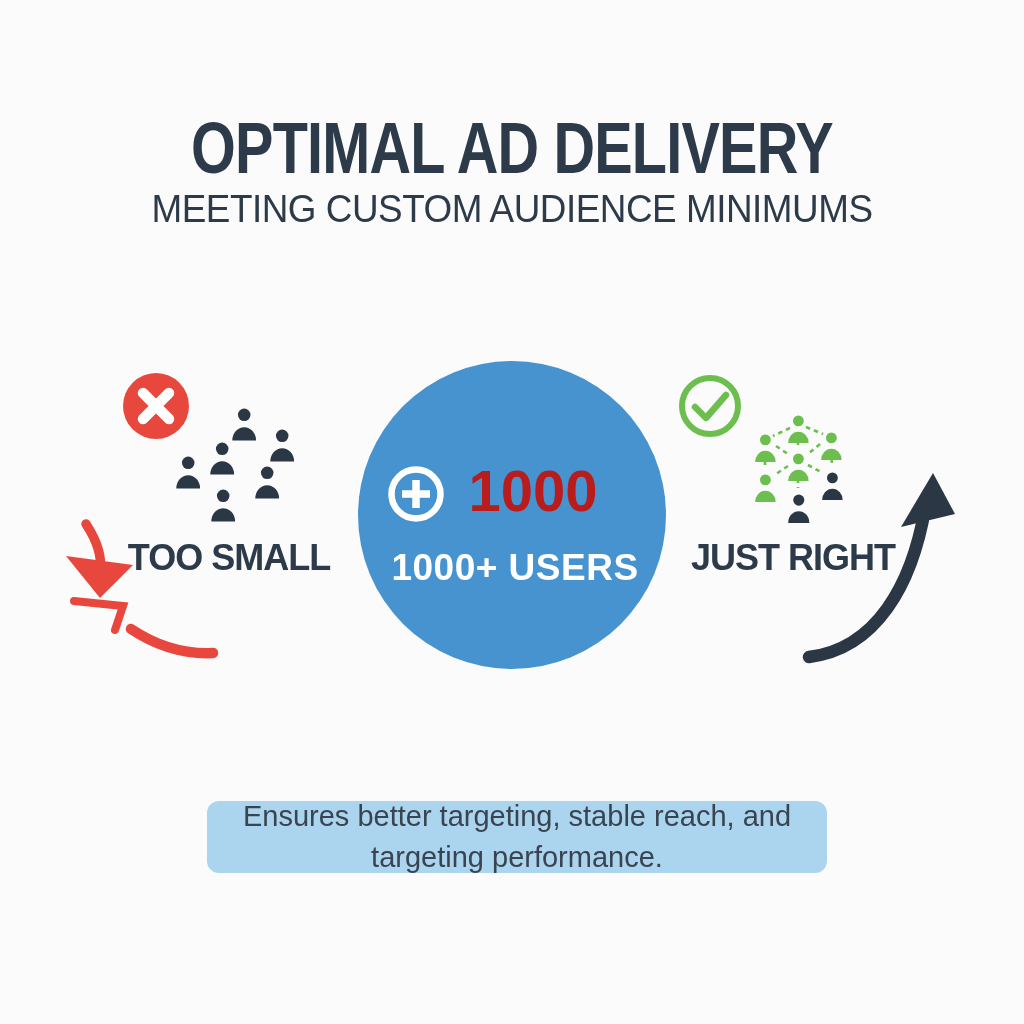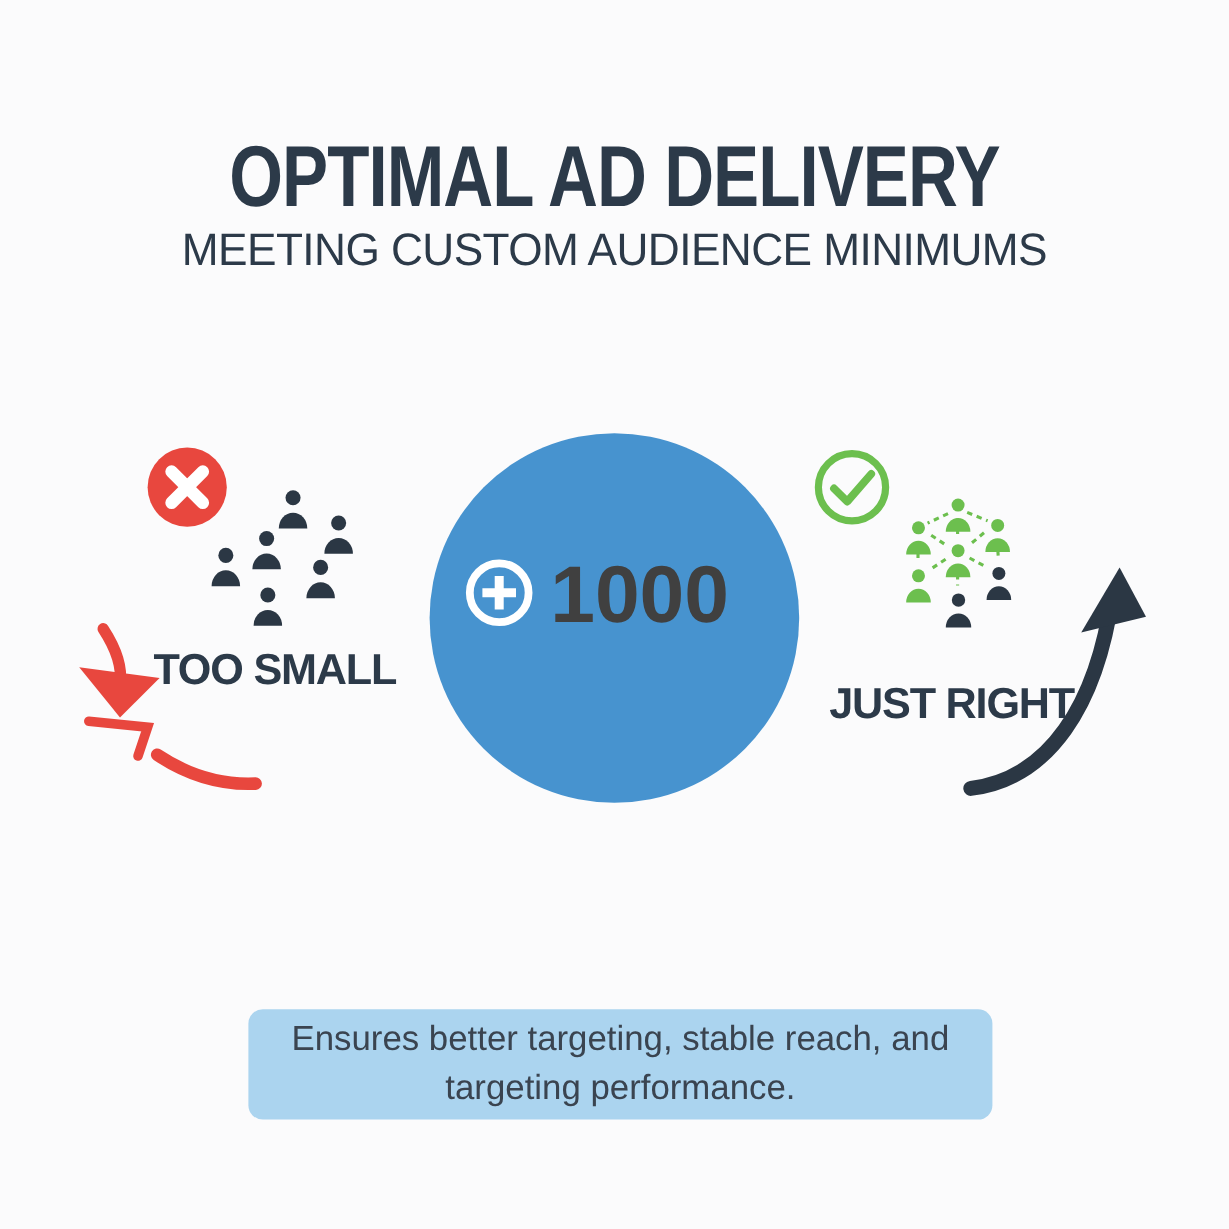--- a/index.html
+++ b/index.html
@@ -24,40 +24,40 @@
     color:var(--navy-text,#2c3a49);
     transform:translateX(-50%) scaleX(0.97);
   }
   .blue-circle{
     left:358px;top:361px;width:308px;height:308px;border-radius:50%;
     background:var(--blue,#4793cf);z-index:0;
   }
   .art{position:absolute;left:0;top:0;z-index:1;}
   .big-value{
     left:533px;top:462px;z-index:2;white-space:nowrap;
-    font-size:67px;font-weight:700;line-height:1;color:#404040;
+    font-size:58px;font-weight:700;line-height:1;color:#b91c1c;
   }
   .caption{
     left:515px;top:549px;z-index:2;white-space:nowrap;
     font-size:37px;font-weight:700;line-height:1;color:#ffffff;letter-spacing:0.5px;
   }
   .side-label{
     z-index:2;text-align:center;white-space:nowrap;
     font-size:36px;font-weight:700;line-height:37px;letter-spacing:-1px;
     color:var(--navy-text,#2c3a49);
   }
   .side-label .sub{display:block;}
   .label-left{left:229px;top:539px;}
-  .label-right{left:793px;top:539px;margin-top:28px;}
+  .label-right{left:793px;top:539px;}
   .footer-box{
-    left:207px;top:801px;width:620px;height:92px;border-radius:12px;
+    left:207px;top:801px;width:620px;height:72px;border-radius:12px;
     background:var(--light-blue,#abd4ef);z-index:2;
     display:flex;flex-direction:column;align-items:center;justify-content:center;
     font-size:29px;font-weight:500;line-height:41px;
-    color:var(--footer-text,#3a4450);text-align:center;margin-top:40px;
+    color:var(--footer-text,#3a4450);text-align:center;
   }
   
   .f-navy{fill:var(--navy,#2b3744);}
   .f-red{fill:var(--red,#e8473e);}
   .f-green{fill:var(--green,#6cbf4e);}
   .s-red{stroke:var(--red,#e8473e);fill:none;}
   .s-green{stroke:var(--green,#6cbf4e);fill:none;}
   .s-navy{stroke:var(--navy,#2b3744);fill:none;}
   .s-white{stroke:#ffffff;fill:none;}
 </style>
@@ -136,20 +136,21 @@
       </g>
     </g>
 
     <g>
       <path class="s-navy" d="M809 657 C 874 649 914 588 927 496" stroke-width="12.5" stroke-linecap="round"></path>
       <polygon class="f-navy" points="933,473 901,527 955,514"></polygon>
     </g>
   </svg>
 
   <div class="abs big-value ctr">1000</div>
+  <div class="abs caption ctr">1000+ USERS</div>
 
   <div class="abs side-label label-left ctr">
     <span>TOO SMALL</span>
   </div>
 
   <div class="abs side-label label-right ctr">
     <span>JUST RIGHT</span>
   </div>
 
   <div class="abs footer-box">

